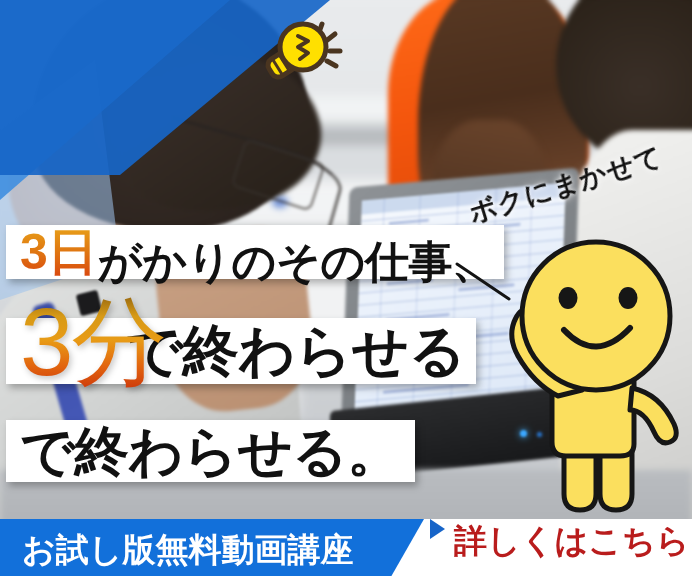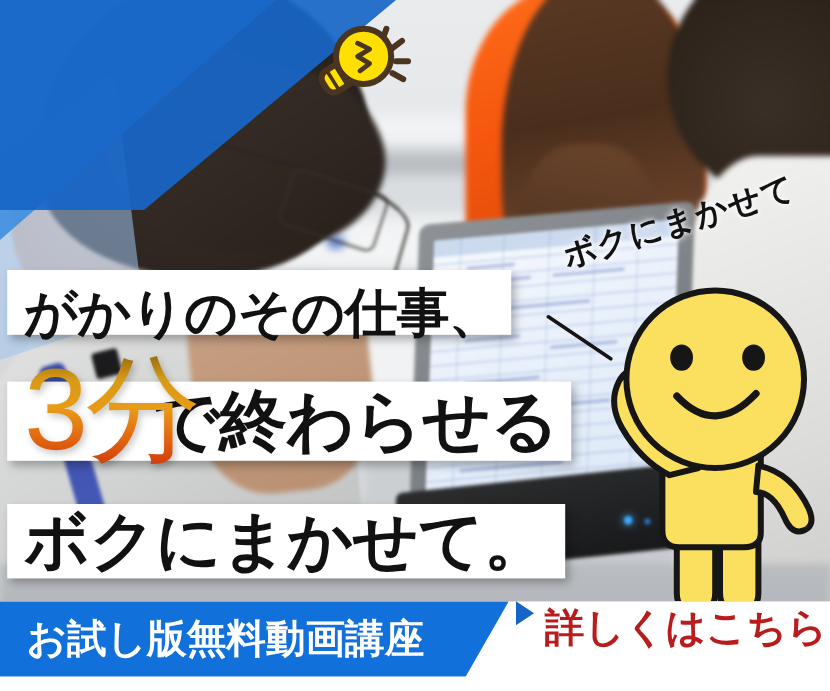--- a/index.html
+++ b/index.html
@@ -249,21 +249,21 @@
   }
   .speech-line{
     position:absolute;left:455px;top:262px;width:58px;height:40px;z-index:7;
   }
 
   
   .mascot{position:absolute;left:488px;top:238px;width:204px;height:278px;z-index:8;}
 
   
   .bottombar{
-    position:absolute;left:0;bottom:0;width:692px;height:75px;
+    position:absolute;left:0;bottom:0;width:692px;height:57px;
     background:#ffffff;z-index:10;
   }
   .bb-blue{
     position:absolute;left:0;top:0;height:63px;width:424px;
     background:#1270da;
     clip-path:polygon(0 0, 424px 0, 388px 63px, 0 63px);
   }
   .bb-blue-label{
     position:absolute;left:22px;top:0;height:63px;
     display:flex;align-items:center;
@@ -414,30 +414,31 @@
       </g>
 
       <ellipse cx="80" cy="60" rx="9.5" ry="11" fill="#161616"></ellipse>
       <ellipse cx="140" cy="60" rx="9.5" ry="11" fill="#161616"></ellipse>
 
       <path d="M76 92 Q108 126 142 90" fill="none" stroke="#161616" stroke-width="6" stroke-linecap="round"></path>
     </svg>
   </div>
 
   <div class="band" id="band1">
+    <span class="accent">3日</span>
     <span class="jp">がかりのその仕事、</span>
   </div>
 
   <div class="band" id="band2">
     <span class="jp">で終わらせる</span>
   </div>
   <div class="big-accent">3分</div>
 
   <div class="band" id="band3">
-    <span class="jp">ボクにまかせて。</span>
+    <span class="jp">で終わらせる。</span>
   </div>
 
   <div class="bottombar">
     <div class="bb-blue"></div>
     <div class="bb-blue-label">お試し版無料動画講座</div>
     <div class="bb-cta">
       <span class="bb-arrow"></span>
       <span>詳しくはこちら</span>
     </div>
   </div>

